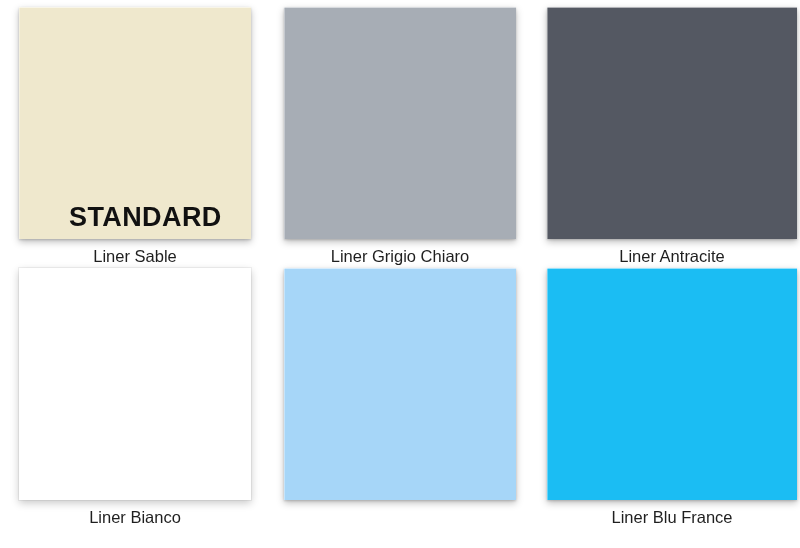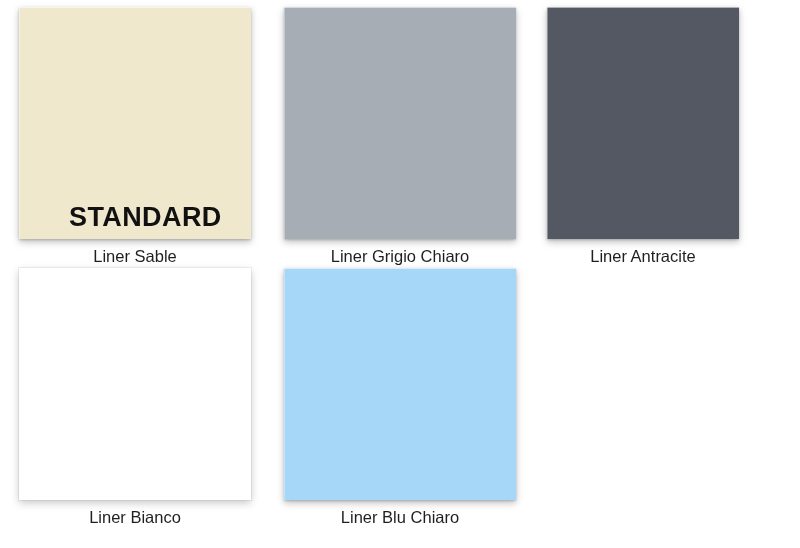--- a/index.html
+++ b/index.html
@@ -73,21 +73,21 @@
     font-size: 16.5px;
     font-weight: normal;
     color: #1f1f1f;
     line-height: 1.15;
     white-space: nowrap;
   }
 
   
   .col-1 { left: 19px;  width: 232px; }
   .col-2 { left: 284px; width: 232px; }
-  .col-3 { left: 547px; width: 192px; }
+  .col-3 { left: 547px; width: 250px; }
 
   .row-1 { top: 7px; }
   .row-2 { top: 268px; }
 </style>
 </head>
 <body style="background-color: rgb(255, 255, 255);">
 
 <div id="swatch-board" style="background-color: rgb(255, 255, 255);">
 
   <div class="swatch-cell col-2 row-1">
@@ -107,17 +107,20 @@
     <div class="swatch-caption">Liner Antracite</div>
   </div>
 
   <div class="swatch-cell col-1 row-2">
     <div class="swatch-chip is-light" style="background-color: rgb(255, 255, 255);"></div>
     <div class="swatch-caption">Liner Bianco</div>
   </div>
 
   <div class="swatch-cell col-2 row-2">
     <div class="swatch-chip" style="background-color: rgb(166, 214, 248);"></div>
-    <div class="swatch-caption">Liner Blu Chiaro</div>
   </div>
 
+  <div class="swatch-cell col-3 row-2">
+    <div class="swatch-chip" style="background-color: rgb(27, 189, 243);"></div>
+    <div class="swatch-caption">Liner Blu France</div>
+  </div>
 
 </div>
 
 </body></html>

